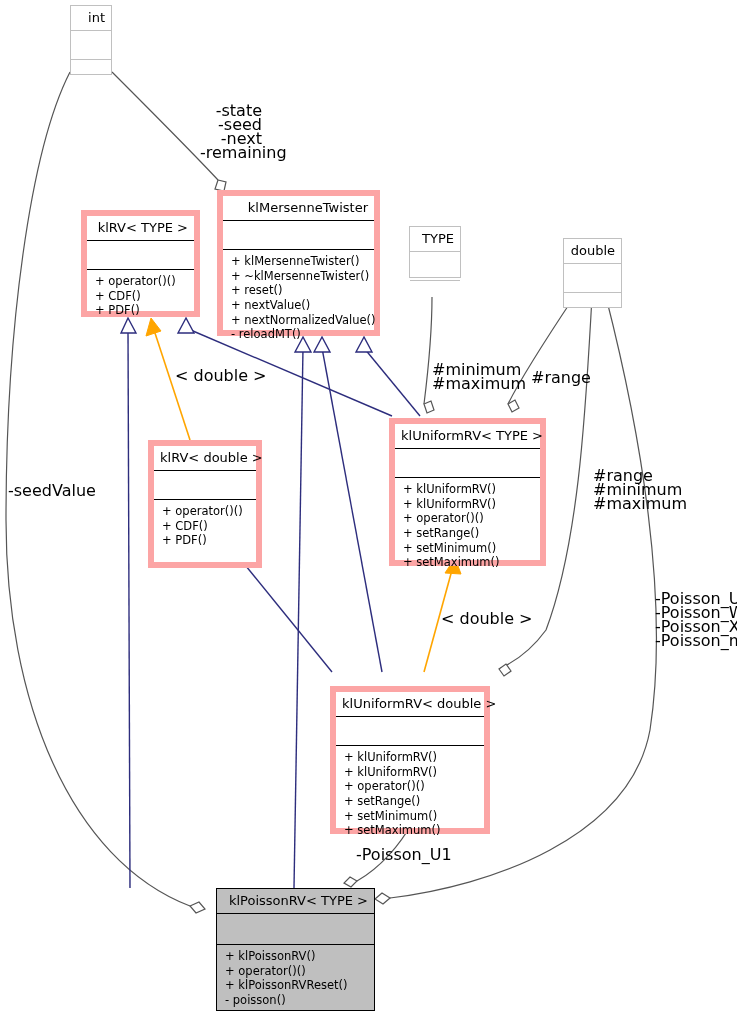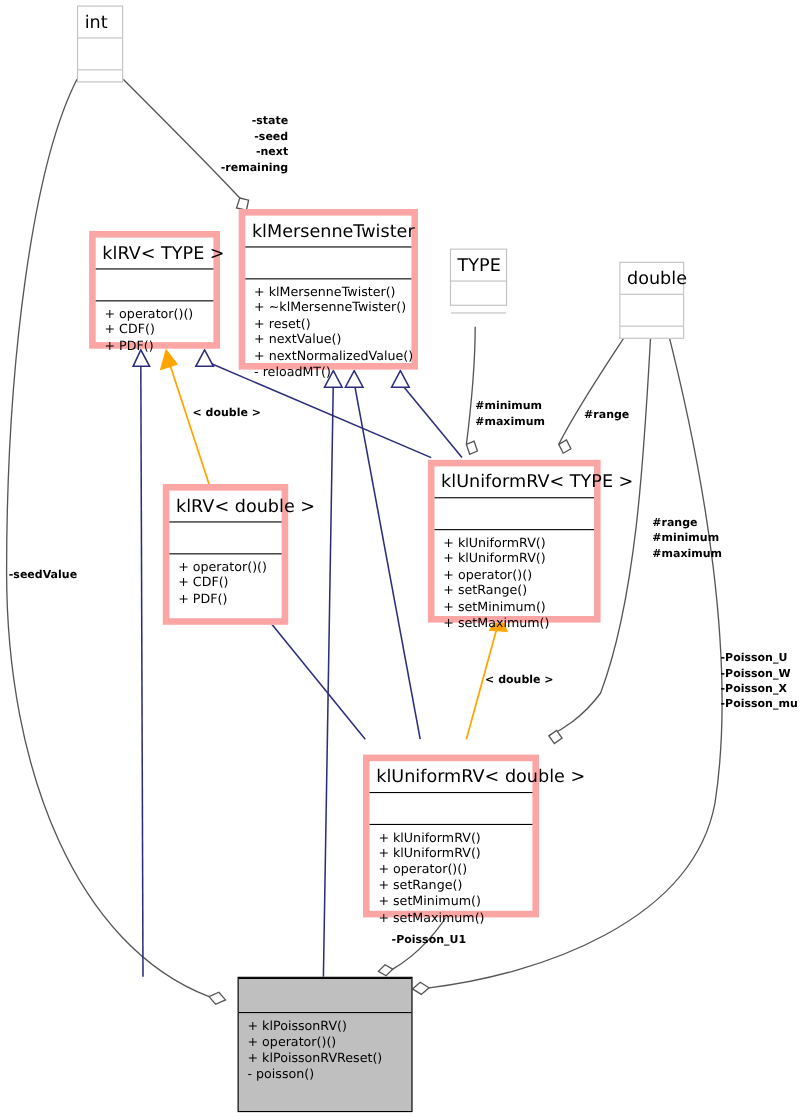--- a/index.html
+++ b/index.html
@@ -31,22 +31,22 @@
     border: 6px solid #fca5a5;
   }
   .uml-box.faded {
     border: 1px solid #c0c0c0;
   }
   .uml-box.highlight {
     border: 1px solid #000000;
     background: #bfbfbf;
   }
   .uml-title {
-    text-align: left;
-    font-size: 16px;
+    text-align: right;
+    font-size: 13px;
     color: #000000;
     line-height: 1.1;
     padding: 5px 6px 5px 6px;
     white-space: nowrap;
   }
   .uml-box.faded .uml-title {
     color: #000000;
   }
   .uml-sep {
     border-top: 1px solid #000000;
@@ -63,26 +63,25 @@
     padding: 4px 6px 5px 8px;
   }
   .uml-ops div {
     font-size: 11.5px;
     color: #000000;
     line-height: 14.6px;
     white-space: nowrap;
   }
   .edge-label {
     position: absolute;
-    font-size: 10px;
+    font-size: 16px;
     color: #000000;
     line-height: 14px;
     white-space: nowrap;
     z-index: 4;
-    font-weight: bold;
   }
   .edge-label.right  { text-align: right; }
 </style>
 </head>
 <body>
 
 <svg id="diagram" viewBox="0 0 737 1015" width="737" height="1015" xmlns="http://www.w3.org/2000/svg">
 
   <g fill="none" stroke="#555555" stroke-width="1.2">
 
@@ -240,20 +239,21 @@
     <div>+ klUniformRV()</div>
     <div>+ klUniformRV()</div>
     <div>+ operator()()</div>
     <div>+ setRange()</div>
     <div>+ setMinimum()</div>
     <div>+ setMaximum()</div>
   </div>
 </div>
 
 <div class="uml-box highlight" style="left:216px; top:888px; width:159px; height:123px;">
+  <div class="uml-title">klPoissonRV&lt; TYPE &gt;</div>
   <div class="uml-sep"></div>
   <div class="uml-attrs" style="height:24px;"></div>
   <div class="uml-sep"></div>
   <div class="uml-ops">
     <div>+ klPoissonRV()</div>
     <div>+ operator()()</div>
     <div>+ klPoissonRVReset()</div>
     <div>- poisson()</div>
   </div>
 </div>
@@ -267,21 +267,21 @@
 
 <div class="edge-label" style="left:175px; top:369px; width:70px;">&lt; double &gt;</div>
 
 <div class="edge-label" style="left:432px; top:363px; width:75px;">
     <div>#minimum</div>
     <div>#maximum</div>
   </div>
 
 <div class="edge-label" style="left:531px; top:371px; width:50px;">#range</div>
 
-<div class="edge-label" style="left:8px; top:484px; width:75px;margin-top:32px;">-seedValue</div>
+<div class="edge-label" style="left:8px; top:484px; width:75px;">-seedValue</div>
 
 <div class="edge-label" style="left:593px; top:469px; width:75px;">
     <div>#range</div>
     <div>#minimum</div>
     <div>#maximum</div>
   </div>
 
 <div class="edge-label" style="left:655px; top:592px; width:85px;">
     <div>-Poisson_U</div>
     <div>-Poisson_W</div>

